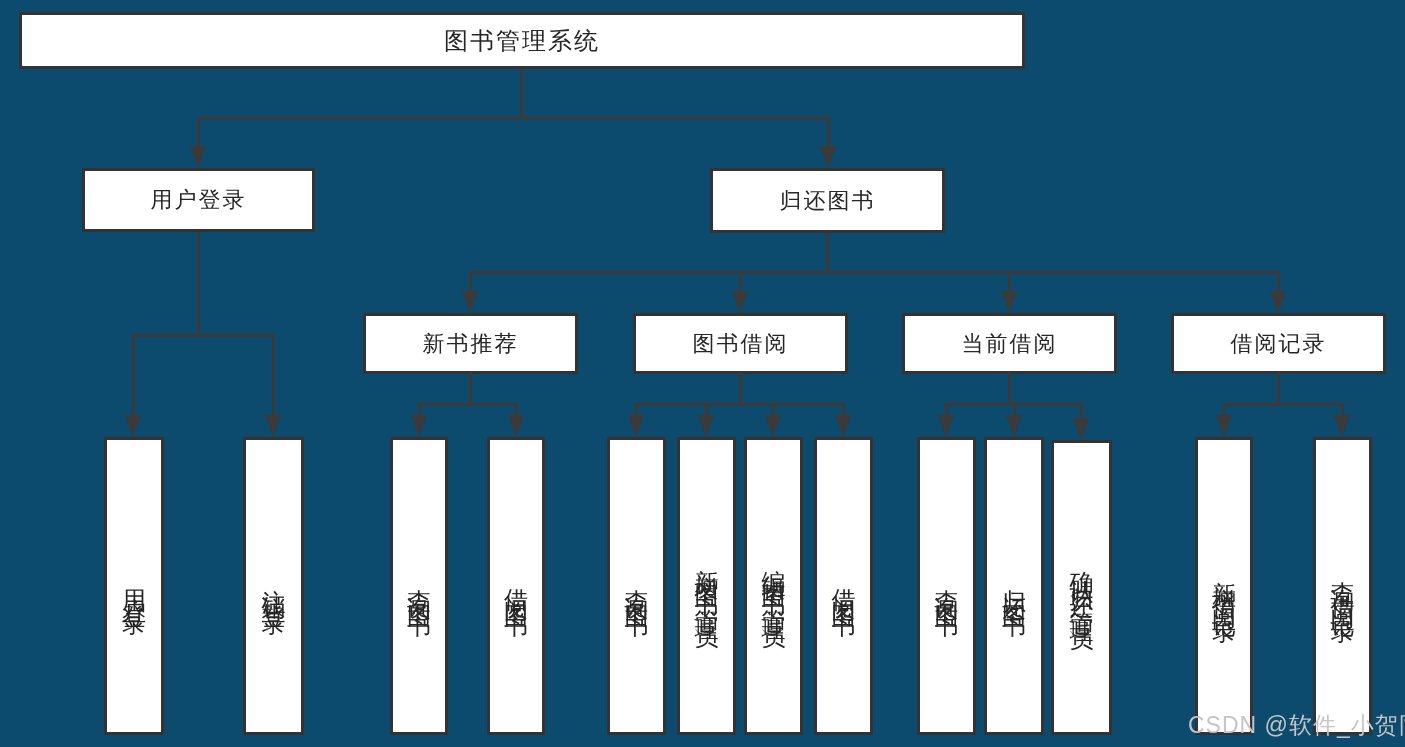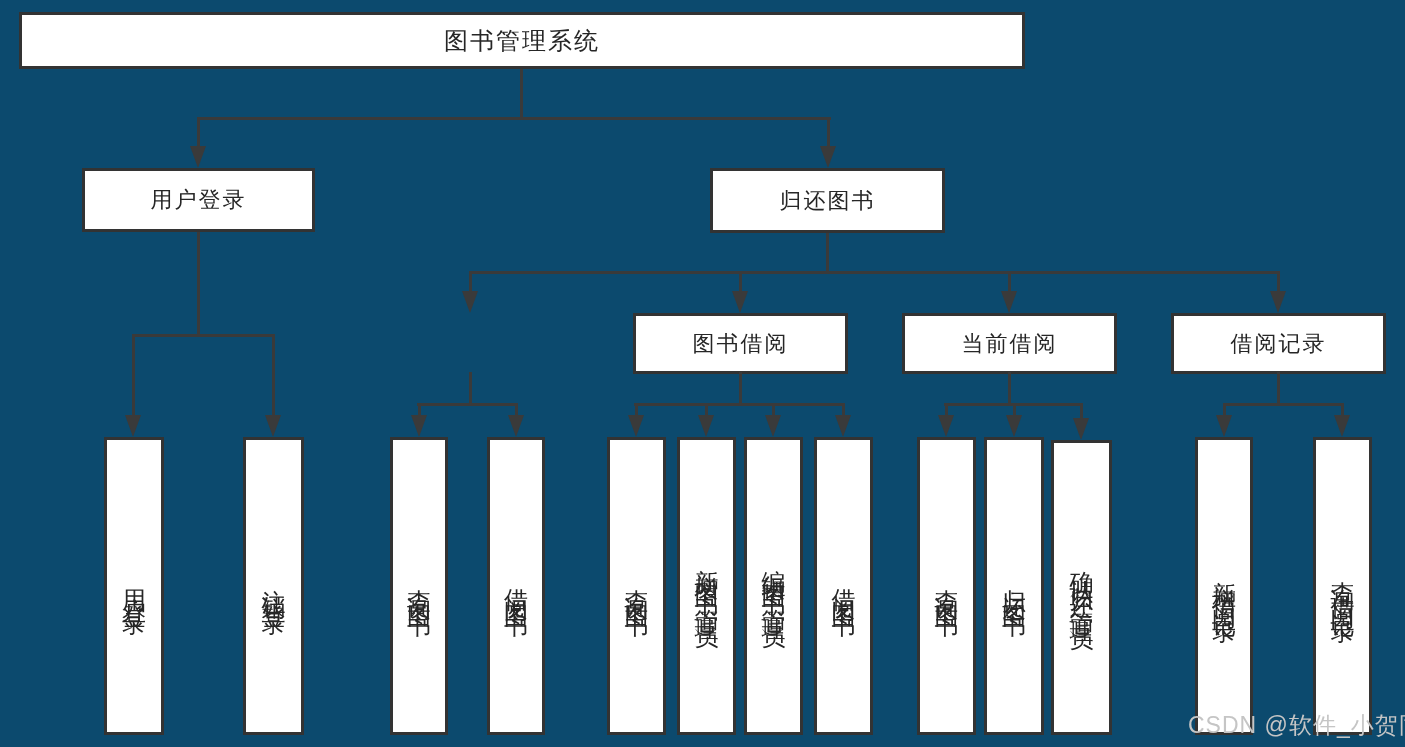--- a/index.html
+++ b/index.html
@@ -72,20 +72,23 @@
     <span class="lbl">图书管理系统</span>
   </div>
 
   <div class="box" style="left:82px;top:168px;width:233px;height:64px">
     <span class="lbl">用户登录</span>
   </div>
   <div class="box" style="left:710px;top:168px;width:235px;height:65px">
     <span class="lbl">归还图书</span>
   </div>
 
+  <div class="box" style="left:363px;top:313px;width:215px;height:61px">
+    <span class="lbl">新书推荐</span>
+  </div>
   <div class="box" style="left:633px;top:313px;width:215px;height:61px">
     <span class="lbl">图书借阅</span>
   </div>
   <div class="box" style="left:902px;top:313px;width:215px;height:61px">
     <span class="lbl">当前借阅</span>
   </div>
   <div class="box" style="left:1171px;top:313px;width:215px;height:61px">
     <span class="lbl">借阅记录</span>
   </div>
 

